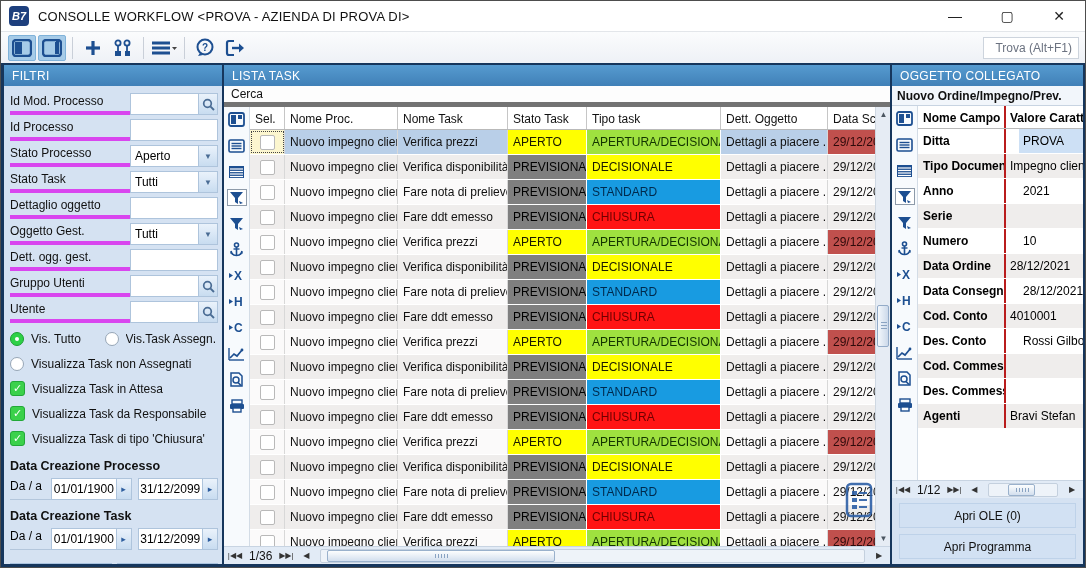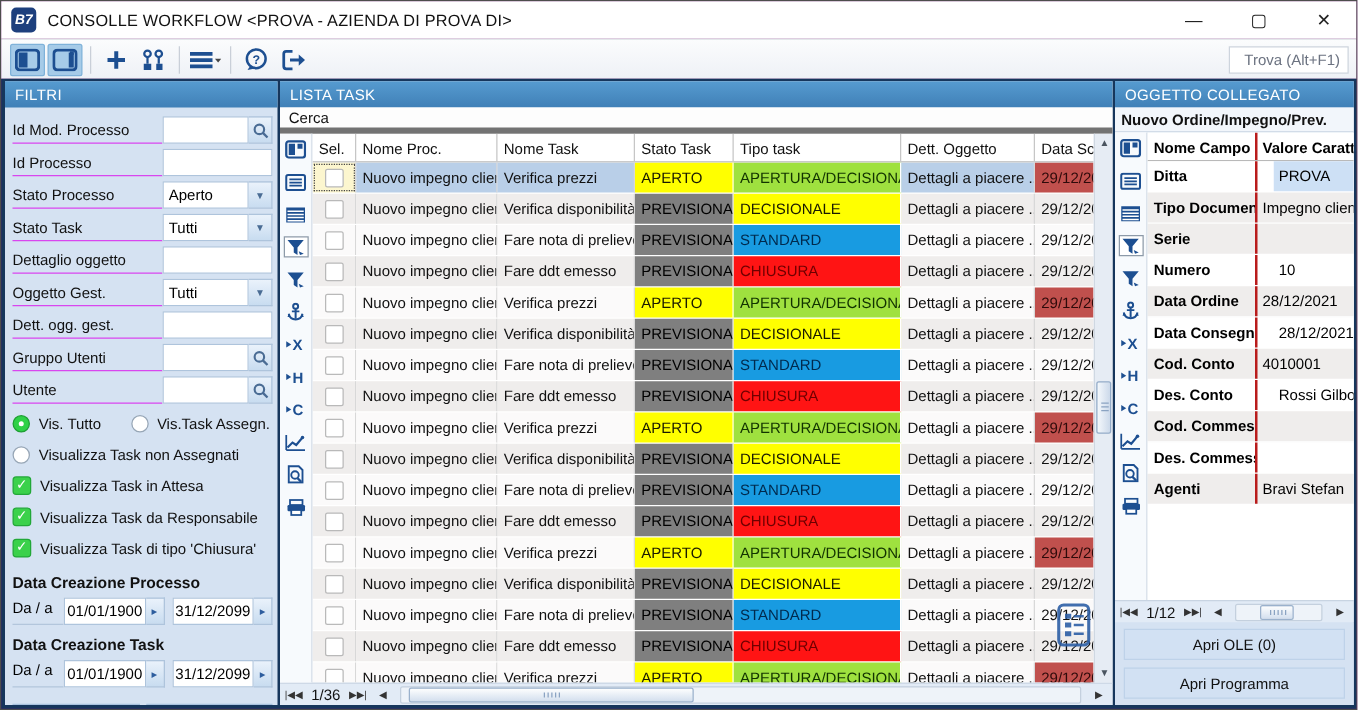--- a/index.html
+++ b/index.html
@@ -1,17 +1,17 @@
 <!DOCTYPE html>
 <html><head>
 <meta charset="utf-8">
 <style>
   * { margin:0; padding:0; box-sizing:border-box; font-family:"Liberation Sans", sans-serif; }
   html,body { width:1086px; height:568px; overflow:hidden; background:#fff; }
-  #window { position:relative; width:1086px; height:568px; border:1px solid #4d4d4d; display:flex; flex-direction:column; background:#701a75; }
+  #window { position:relative; width:1086px; height:568px; border:1px solid #4d4d4d; display:flex; flex-direction:column; background:#eab308; }
 
   
   .titlebar { height:30px; display:flex; align-items:center; background:#fff; padding-left:8px; flex:0 0 30px; }
   .applogo { width:20px; height:20px; background:#1d3f7d; border-radius:4px; color:#fff; font-size:11px; font-style:italic; font-weight:bold; display:flex; align-items:center; justify-content:center; }
   .apptitle { font-size:13px; color:#111; margin-left:9px; letter-spacing:.2px; }
   .winbtns { margin-left:auto; display:flex; height:100%; }
   .winbtn { width:52px; height:100%; display:flex; align-items:center; justify-content:center; font-size:14px; color:#222; cursor:default; }
 
   
   .toolbar { height:32px; flex:0 0 32px; background:linear-gradient(#fbfcfd,#eef1f6); border-top:1px solid #e3e6ea; display:flex; align-items:center; padding:0 6px; }
@@ -22,21 +22,21 @@
 
   
   .main { flex:1; display:flex; background:#16365c; padding:2px 2px 3px 3px; gap:2px; min-height:0; }
   .panel { display:flex; flex-direction:column; min-width:0; min-height:0; }
   .phead { flex:0 0 21px; background:linear-gradient(#569bd0,#4080b7); color:#fff; font-size:12px; display:flex; align-items:center; padding-left:8px; letter-spacing:.3px; }
 
   
   #filters { width:218px; background:#d5e2f2; }
   .fbody { flex:1; padding:6px 4px 0 6px; overflow:hidden; }
   .frow { display:flex; align-items:center; height:24px; margin-bottom:2px; }
-  .flabel { width:120px; font-size:12px; color:#111; border-bottom:1px solid #d946ef; height:22px; display:flex; align-items:flex-end; padding-bottom:3px; white-space:nowrap; overflow:hidden; }
+  .flabel { width:120px; font-size:12px; color:#111; border-bottom:4px solid #d946ef; height:22px; display:flex; align-items:flex-end; padding-bottom:3px; white-space:nowrap; overflow:hidden; }
   .fctrl { flex:1; display:flex; height:22px; }
   .finput { flex:1; background:#fff; border:1px solid #aec4dc; height:22px; font-size:12px; padding:0 4px; display:flex; align-items:center; white-space:nowrap; overflow:hidden; }
   .fbtn { width:19px; height:22px; background:linear-gradient(#eaf2fb,#c8dcf0); border:1px solid #aec4dc; border-left:none; display:flex; align-items:center; justify-content:center; }
   .fbtn .dd { font-size:8px; color:#4a6c94; }
   .optrow { display:flex; align-items:center; height:25px; font-size:12px; color:#111; gap:7px; }
   .optrow .txt { white-space:nowrap; overflow:hidden; }
   .radio { width:14px; height:14px; border-radius:50%; background:#fff; border:1px solid #97a6b6; flex:0 0 14px; position:relative; }
   .radio.on { background:#2ed147; border-color:#1d9e33; }
   .radio.on::after { content:""; position:absolute; left:4px; top:4px; width:4px; height:4px; border-radius:50%; background:#fff; }
   .check { width:15px; height:15px; border-radius:3px; background:#fff; border:1px solid #97a6b6; flex:0 0 15px; color:#fff; font-size:11px; line-height:13px; text-align:center; }
@@ -758,20 +758,24 @@
               <div class="lv">Valore Carattere</div>
             </div>
             <div class="lrow even">
               <div class="lf">Ditta</div>
               <div class="lv selcell">PROVA</div>
             </div>
             <div class="lrow odd">
               <div class="lf">Tipo Documento</div>
               <div class="lv">Impegno cliente</div>
             </div>
+            <div class="lrow even">
+              <div class="lf">Anno</div>
+              <div class="lv">2021</div>
+            </div>
             <div class="lrow odd">
               <div class="lf">Serie</div>
               <div class="lv"></div>
             </div>
             <div class="lrow even">
               <div class="lf">Numero</div>
               <div class="lv">10</div>
             </div>
             <div class="lrow odd">
               <div class="lf">Data Ordine</div>

